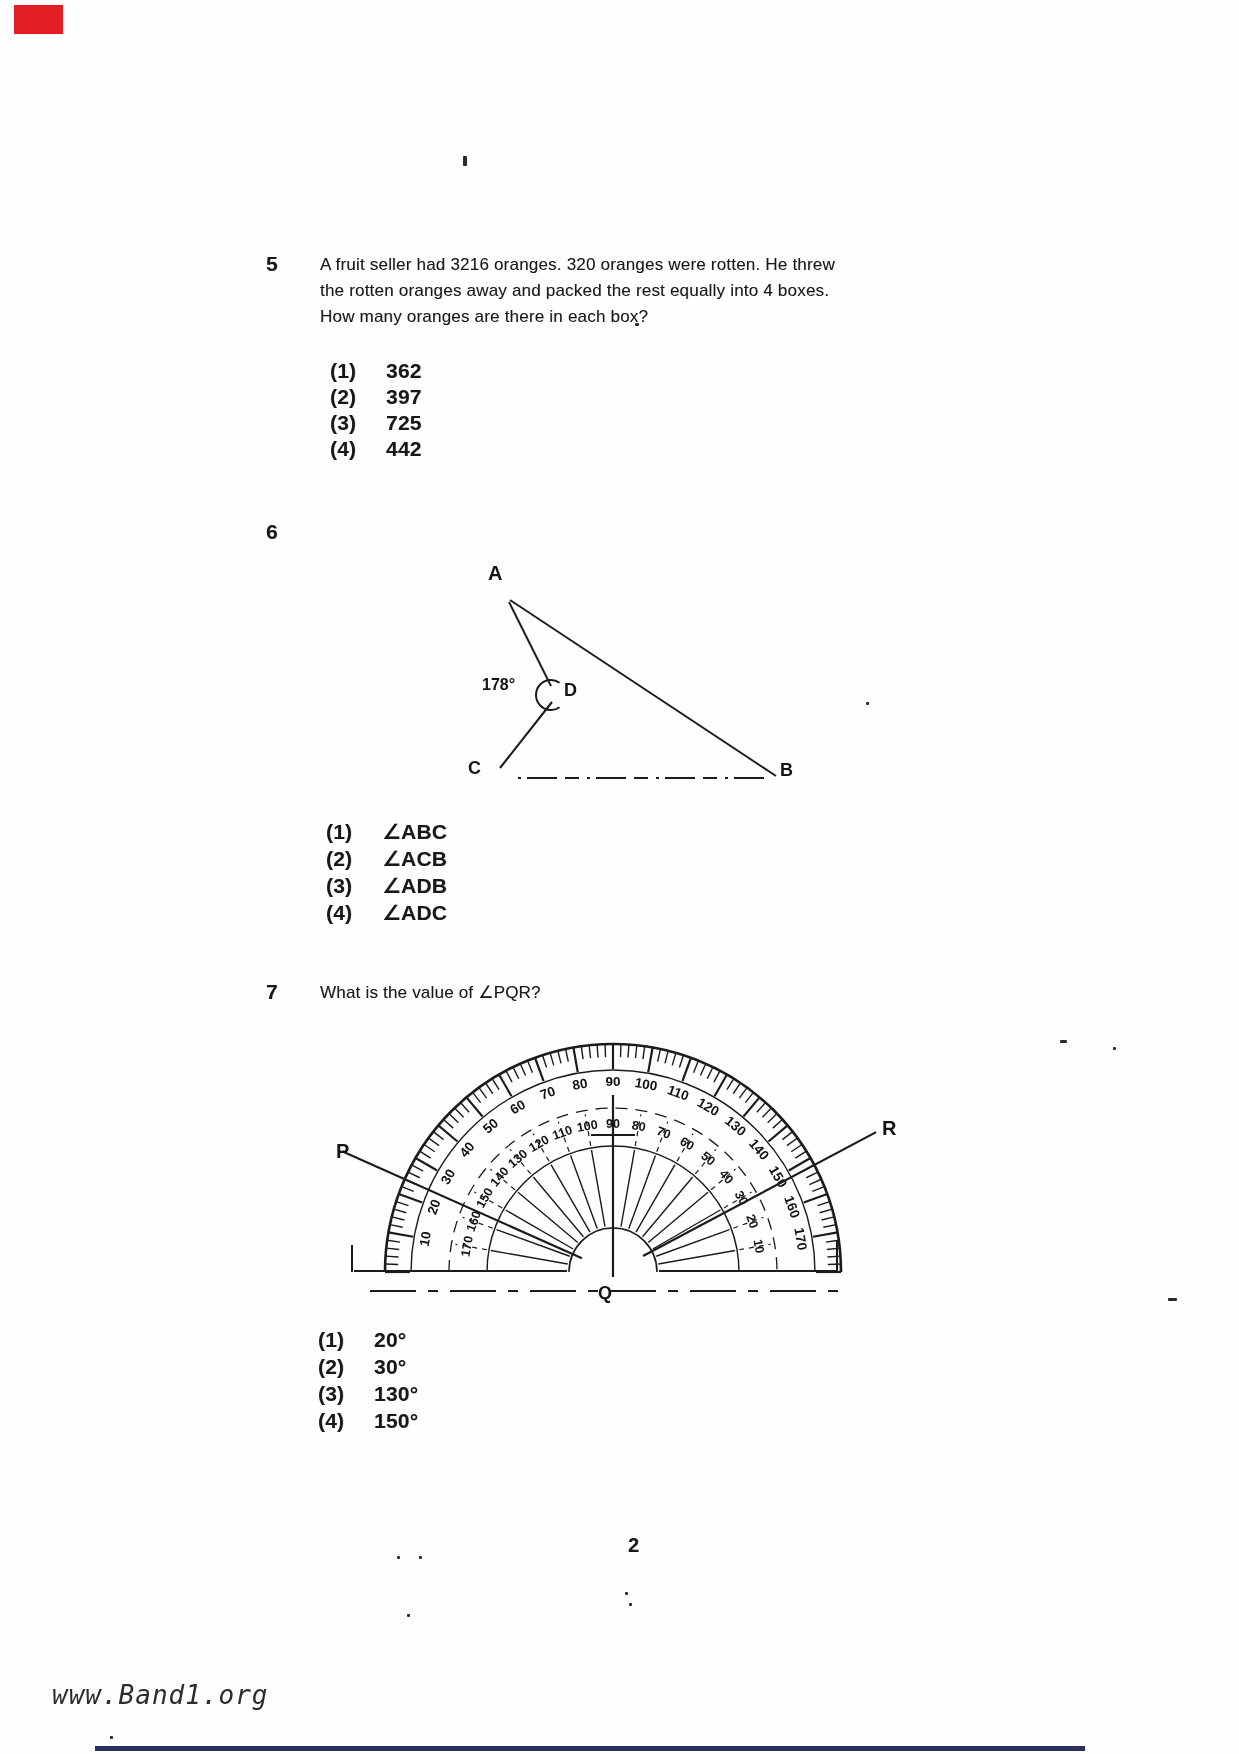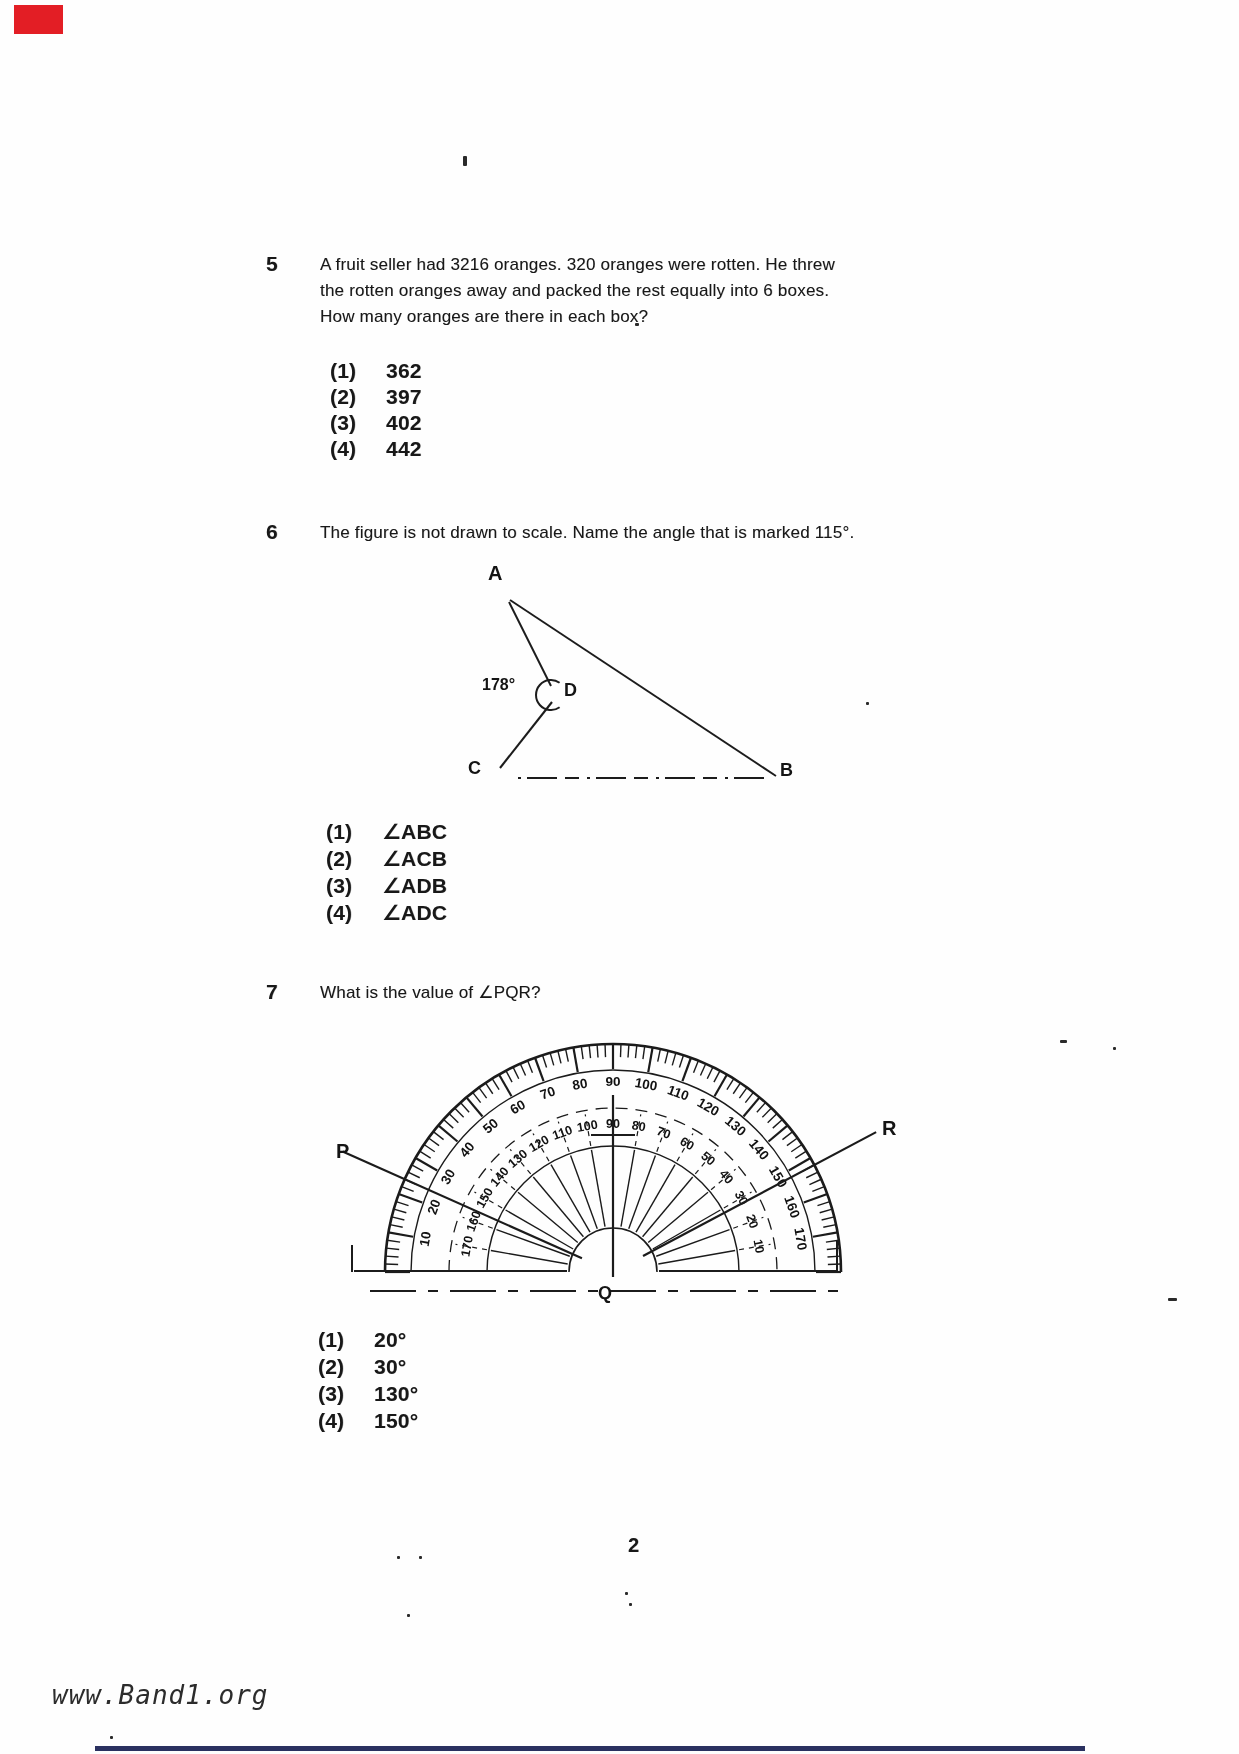--- a/index.html
+++ b/index.html
@@ -41,44 +41,43 @@
   <div class="speck" style="left:397px;top:1556px;width:3px;height:3px;"></div>
   <div class="speck" style="left:419px;top:1556px;width:3px;height:3px;"></div>
   <div class="speck" style="left:625px;top:1592px;width:3px;height:3px;"></div>
   <div class="speck" style="left:629px;top:1603px;width:3px;height:3px;"></div>
   <div class="speck" style="left:407px;top:1614px;width:3px;height:3px;"></div>
   <div class="speck" style="left:110px;top:1736px;width:3px;height:3px;"></div>
 
   <span class="qnum ink" style="left:266px;top:252px;">5</span>
   <div class="qtext ink" style="left:320px;top:252px;">
     <div>A fruit seller had 3216 oranges. 320 oranges were rotten. He threw</div>
-    <div>the rotten oranges away and packed the rest equally into 6 boxes.</div>
+    <div>the rotten oranges away and packed the rest equally into 4 boxes.</div>
     <div>How many oranges are there in each box?</div>
   </div>
   <div class="opts ink" style="left:330px;top:358px;line-height:26px;">
     <div class="opt-row">
       <span class="opt-label">(1)</span>
       <span class="opt-value">362</span>
     </div>
     <div class="opt-row">
       <span class="opt-label">(2)</span>
       <span class="opt-value">397</span>
     </div>
     <div class="opt-row">
       <span class="opt-label">(3)</span>
-      <span class="opt-value">402</span>
+      <span class="opt-value">725</span>
     </div>
     <div class="opt-row">
       <span class="opt-label">(4)</span>
       <span class="opt-value">442</span>
     </div>
   </div>
 
   <span class="qnum ink" style="left:266px;top:520px;">6</span>
-  <div class="qtext ink" style="left:320px;top:520px;">The figure is not drawn to scale.  Name the angle that is marked 115°.</div>
 
   <div class="fig" style="left:430px;top:562px;width:440px;height:250px;">
     <svg width="440" height="250" viewBox="0 0 440 250">
       <line x1="80" y1="38" x2="346" y2="214" stroke="#1c1c1c" stroke-width="1.9"></line>
       <line x1="79" y1="40" x2="121" y2="124" stroke="#1c1c1c" stroke-width="1.9"></line>
       <line x1="122" y1="140" x2="70" y2="206" stroke="#1c1c1c" stroke-width="2.1"></line>
       <line x1="88" y1="216" x2="334" y2="216" stroke="#1c1c1c" stroke-width="2" stroke-dasharray="3 6 30 8 14 8"></line>
       <path d="M 129.6 145.3 A 15 15 0 1 1 129.6 120.7" fill="none" stroke="#1c1c1c" stroke-width="2"></path>
     </svg>
     <span class="fig-label" style="left:58px;top:0px;font-size:20px;">A</span>

